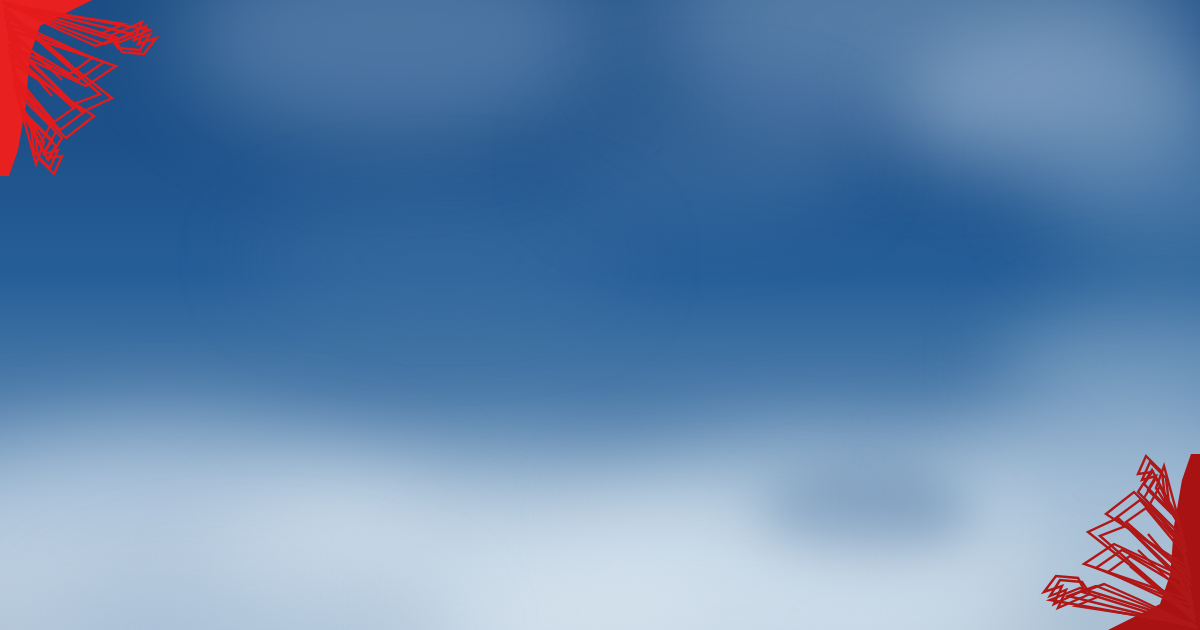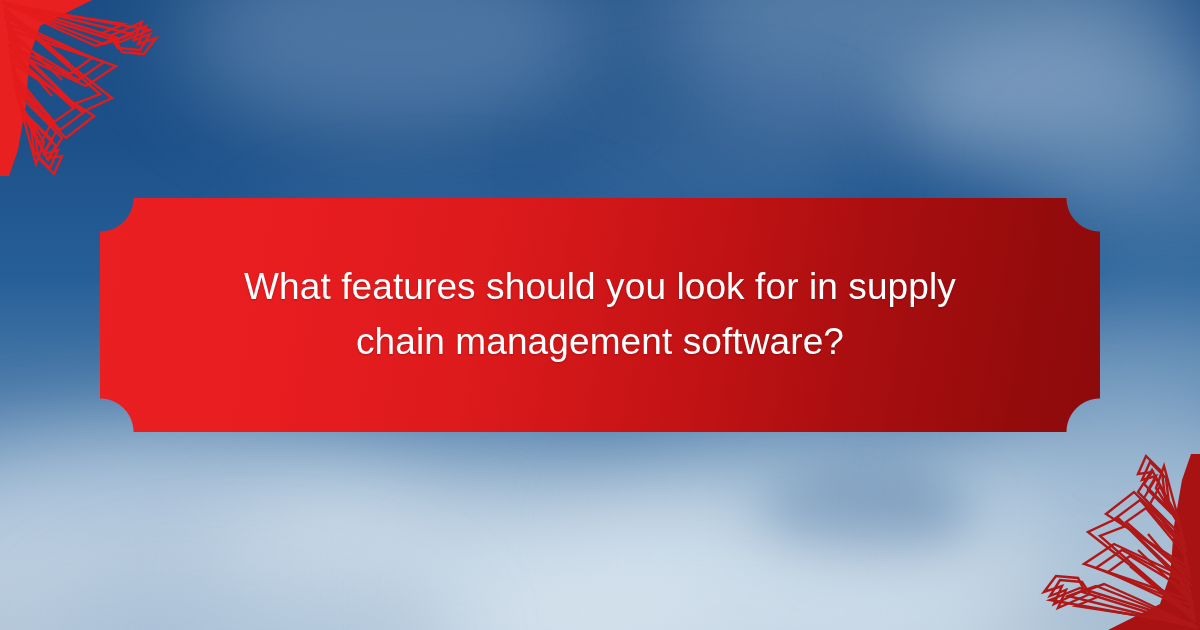--- a/index.html
+++ b/index.html
@@ -209,18 +209,14 @@
         <path d="M20,104 L44,142 L36,164 L24,120 Z"></path>
         <path d="M30,118 L52,140 L44,154 L58,150 L50,168 L34,152 Z"></path>
         <path d="M34,124 L56,146 L48,158 L62,156 L54,174 L38,158 Z"></path>
         <path d="M4,8 L70,64"></path>
         <path d="M6,26 L62,80"></path>
         <path d="M8,44 L52,96"></path>
       </g>
     </g>
   </svg>
 
-  <div class="banner-wrap">
-    <div class="banner"></div>
-    <div class="banner-text">What features should you look for in supply chain management software?</div>
-  </div>
 
 </div>
 
 </body></html>

